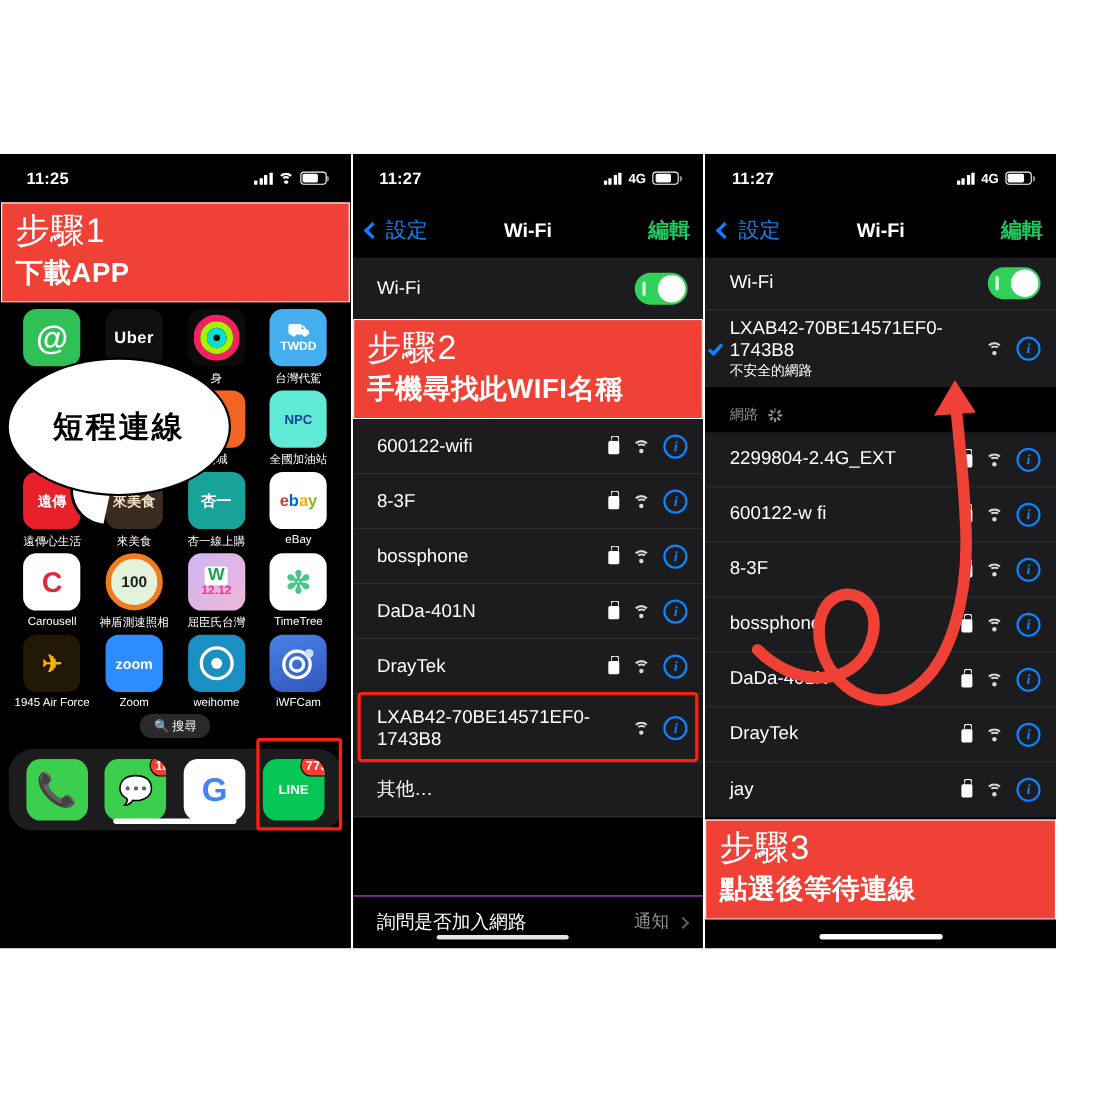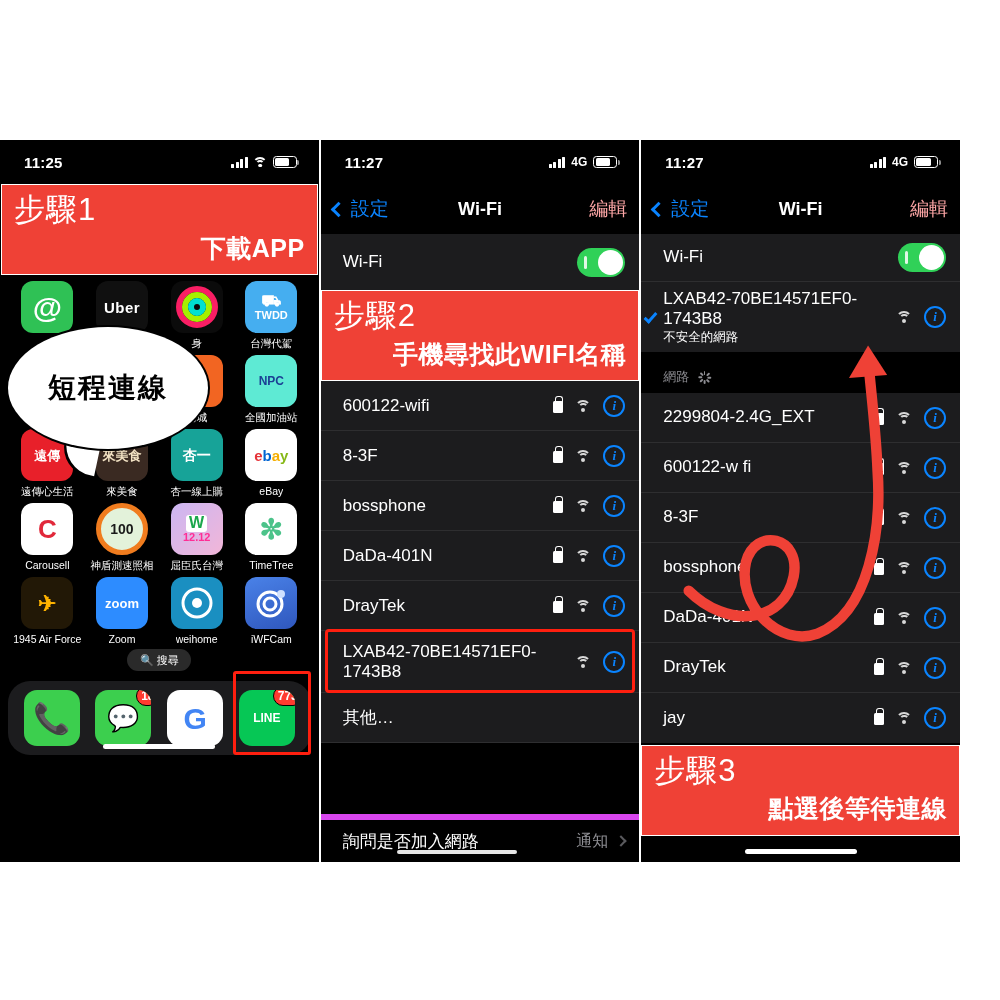--- a/index.html
+++ b/index.html
@@ -72,21 +72,21 @@
   
   .step-banner {
     background:#ef4136;
     border:1.5px solid #ffffff;
     color:#fff;
     padding:8px 12px 12px 12px;
     position:relative;
   }
   .step-title { font-size:31px; font-weight:normal; letter-spacing:1px; line-height:1.12;}
   .step-sub {
-    font-size:25px; font-weight:bold; text-align:right; margin-top:6px;
+    font-size:25px; font-weight:bold; margin-top:6px;
     letter-spacing:.5px; line-height:1.15;
   }
 
   
   .home { position:relative; flex:1; background:#000; }
   .app-grid {
     display:grid; grid-template-columns:repeat(4,1fr);
     row-gap:4px; padding:6px 10px 0 10px;
   }
   .app { display:flex; flex-direction:column; align-items:center; }
@@ -148,21 +148,21 @@
   }
   .nav-back { display:flex; align-items:center; gap:5px; color:#0a84ff; font-size:19px;}
   .chev-l {
     width:11px;height:11px;border-left:3.4px solid #0a84ff;
     border-bottom:3.4px solid #0a84ff; transform:rotate(45deg); margin-right:2px;
   }
   .nav-title {
     position:absolute; left:0;right:0; text-align:center;
     font-size:18px;font-weight:bold; pointer-events:none;
   }
-  .nav-right { margin-left:auto; color:#fca5a5; font-size:19px; }
+  .nav-right { margin-left:auto; color:#22c55e; font-size:19px;font-weight:bold; }
 
   
   .group { background:#1c1c1e; }
   .row {
     display:flex; align-items:center; min-height:50px;
     padding:0 14px 0 22px; color:#fff; font-size:17px;
     border-bottom:1px solid #2e2e30; position:relative;
   }
   .row:last-child{border-bottom:none;}
   .row .name { flex:1; line-height:1.18; }
@@ -216,21 +216,21 @@
     width:13px;height:13px;position:relative;
   }
   .spinner i{
     position:absolute; left:50%;top:0; width:1.6px;height:4px;
     background:#8e8e93; border-radius:1px; transform-origin:0.8px 6.5px;
   }
   .gap-black{ background:#000; }
   .footer-row {
     display:flex;align-items:center;padding:0 14px 0 22px;
     min-height:48px; color:#fff;font-size:17px;
-    border-top:6px solid #d946ef;
+    border-top:1px solid #d946ef;
   }
   .footer-row .val{margin-left:auto;color:#8e8e93;font-size:16px;}
   .chev-r {
     width:8px;height:8px;border-right:2.4px solid #5a5a5e;
     border-top:2.4px solid #5a5a5e; transform:rotate(45deg); margin-left:9px;
   }
   .scrollbar-hint{
     position:absolute; height:4px;border-radius:2px;background:#e6e6e6;
   }
   .hl-row {

